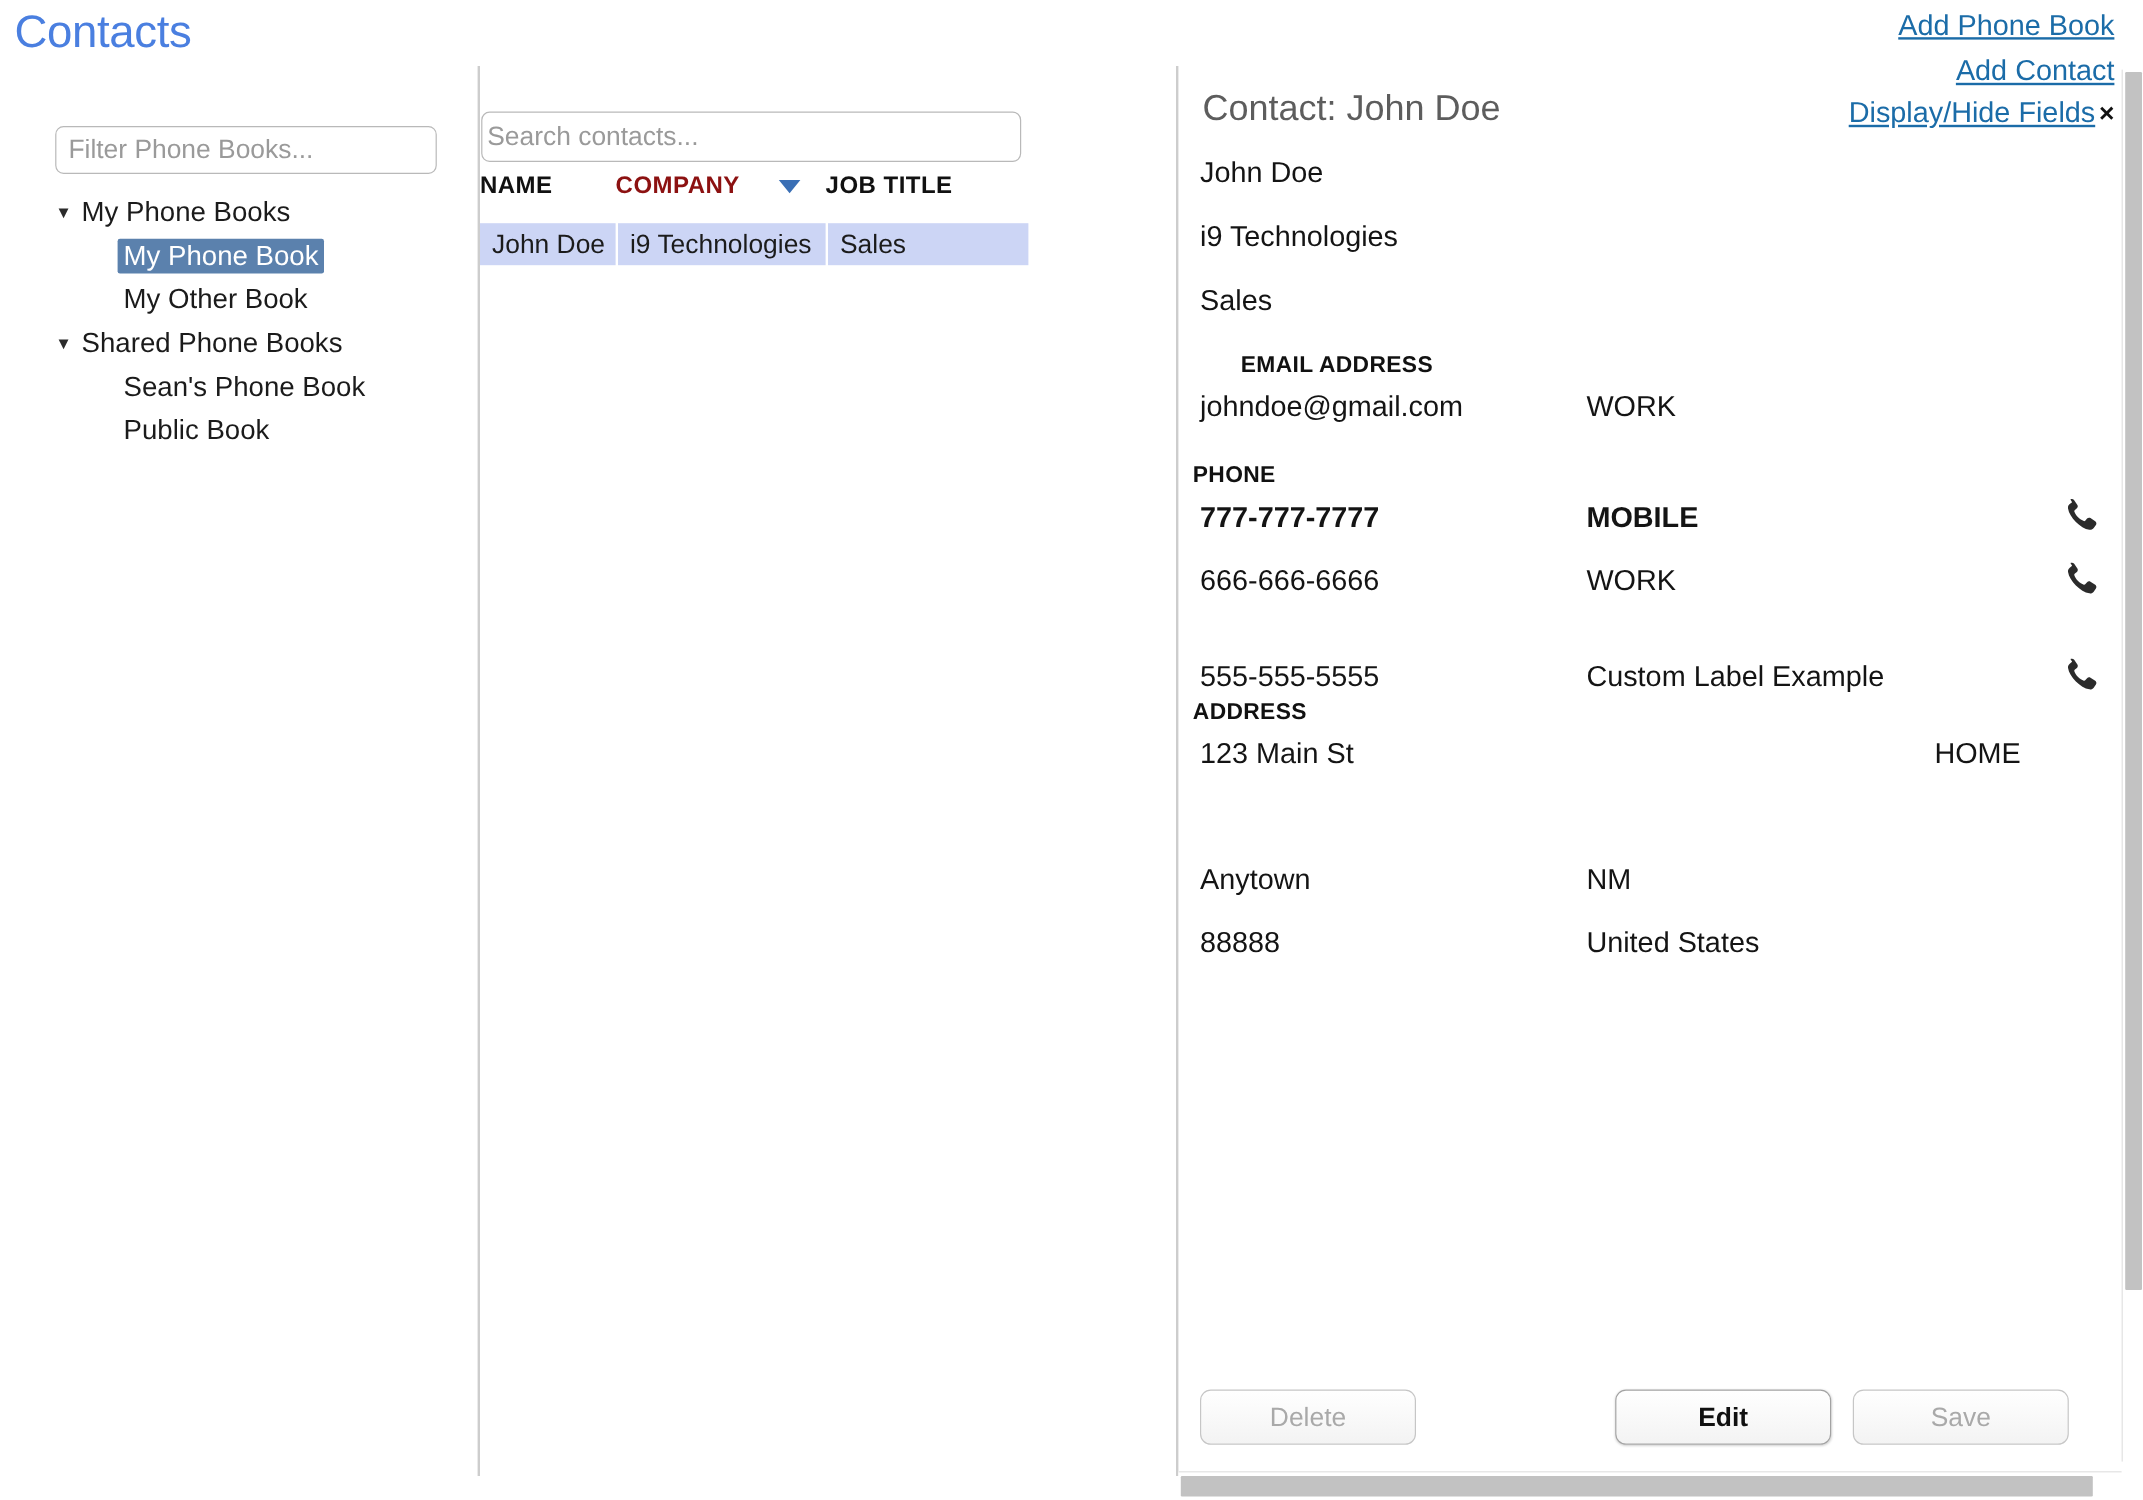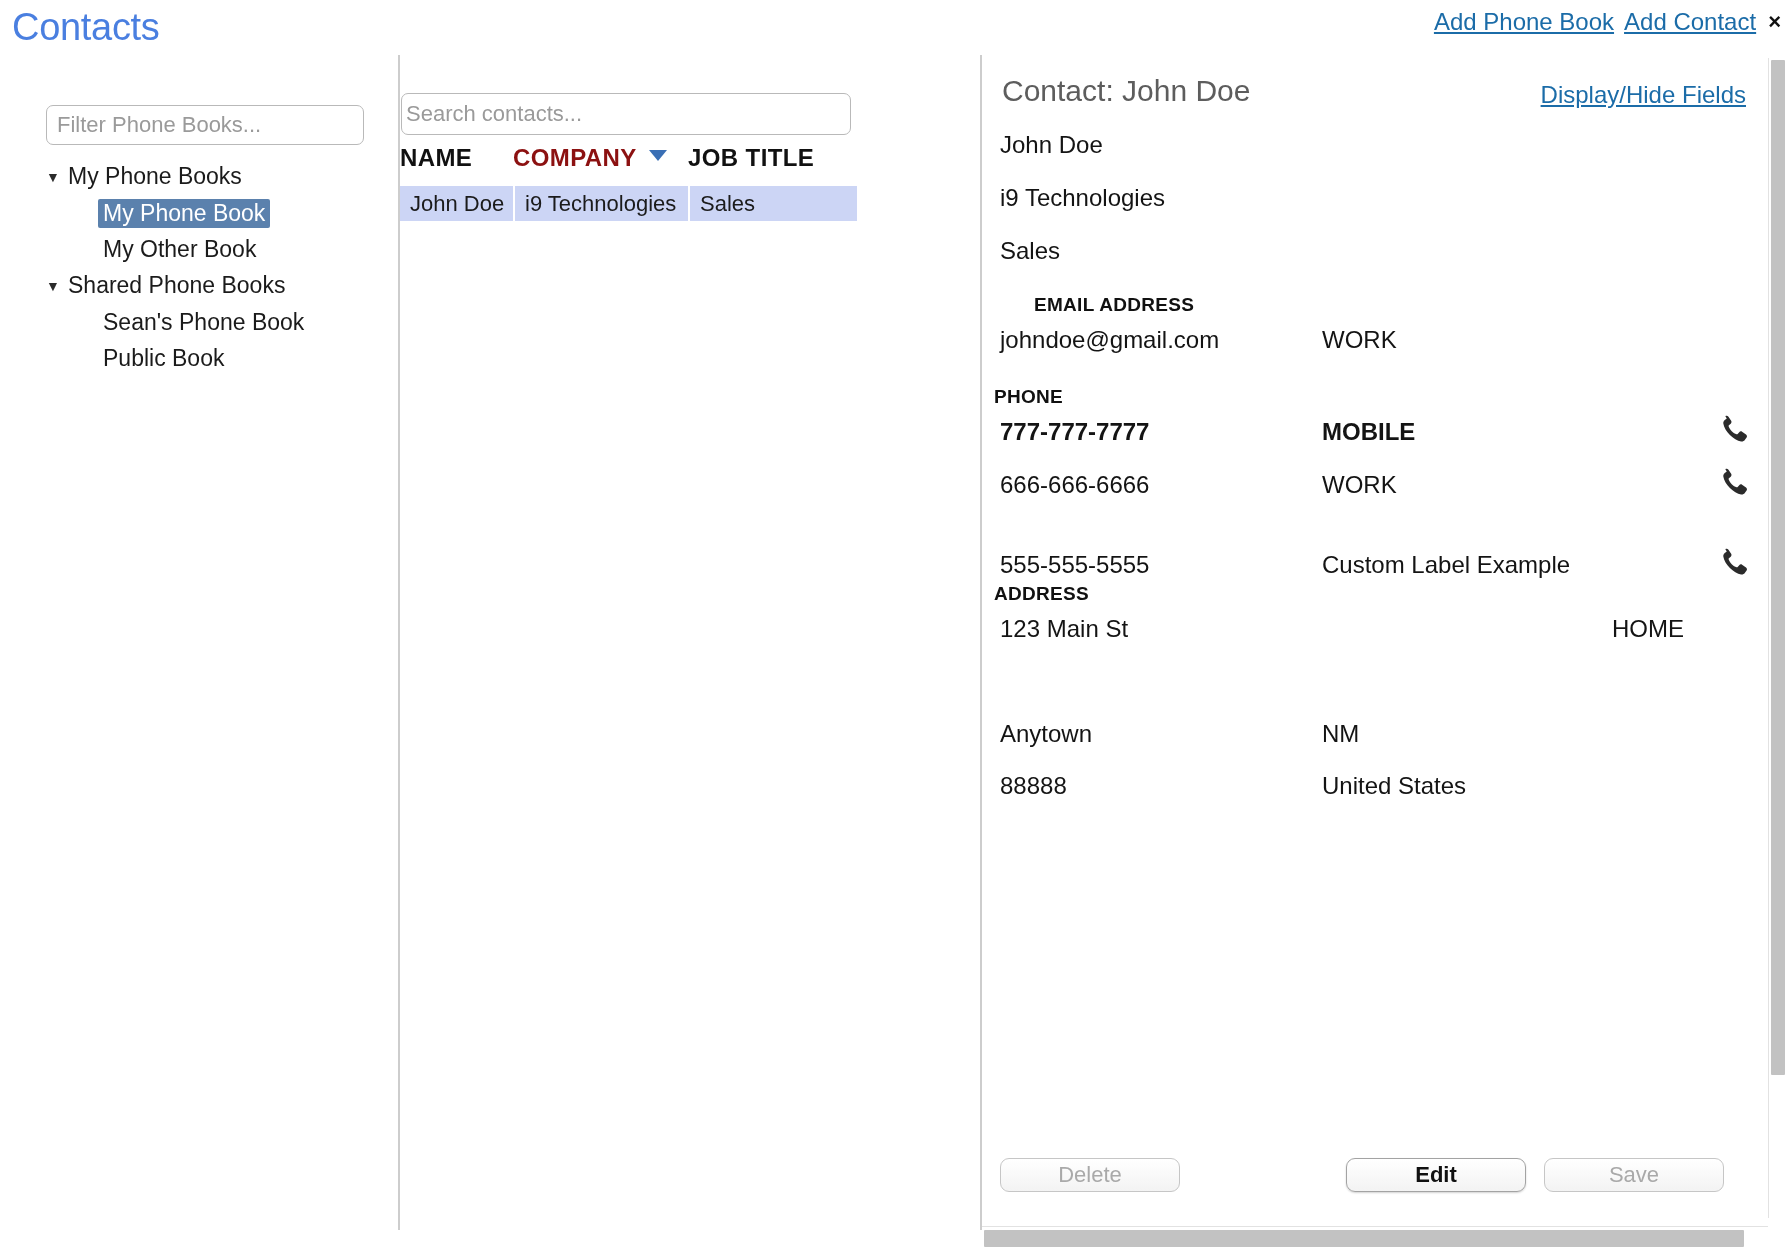--- a/index.html
+++ b/index.html
@@ -28,24 +28,25 @@
     position: absolute;
     left: 12px; top: 6px;
     font-size: 38px;
     color: #4a7fe0;
     font-weight: 400;
     letter-spacing: -0.3px;
     white-space: nowrap;
   }
   #header-links {
     position: absolute;
-    right: 5px; top: 8px;
+    right: 24px; top: 8px;
     display: flex;
-    align-items: center;
+    align-items: flex-end;
     gap: 10px;
+    flex-direction: column;
   }
   .hdr-link {
     font-size: 24px;
     color: #1b6ca8;
     text-decoration: underline;
     white-space: nowrap;
     cursor: pointer;
   }
   #close-x {
     font-size: 22px;
@@ -153,21 +154,21 @@
 
   #list-header {
     position: absolute;
     left: 0px; top: 86px;
     width: 460px;
     height: 34px;
   }
   .col-head {
     position: absolute;
     top: 0;
-    font-size: 24px;
+    font-size: 20px;
     font-weight: 700;
     letter-spacing: 0.4px;
     cursor: pointer;
     white-space: nowrap;
   }
   #col-name    { left: 0px;   color: #111; }
   #col-company { left: 113px; color: #8c1111; }
   #col-jobtitle{ left: 288px; color: #111; }
   #sort-arrow {
     position: absolute;
@@ -295,21 +296,21 @@
   
   #footer-bar {
     position: absolute;
     left: 0; bottom: 36px;
     width: 786px;
     height: 56px;
   }
   .btn {
     position: absolute;
     top: 0;
-    height: 34px;
+    height: 46px;
     border: 1px solid #c6c6c6;
     border-radius: 9px;
     background: linear-gradient(#ffffff, #f3f3f3);
     font-size: 22px;
     font-family: "Liberation Sans", sans-serif;
     color: #a9a9a9;
     cursor: default;
     display: flex;
     align-items: center;
     justify-content: center;

